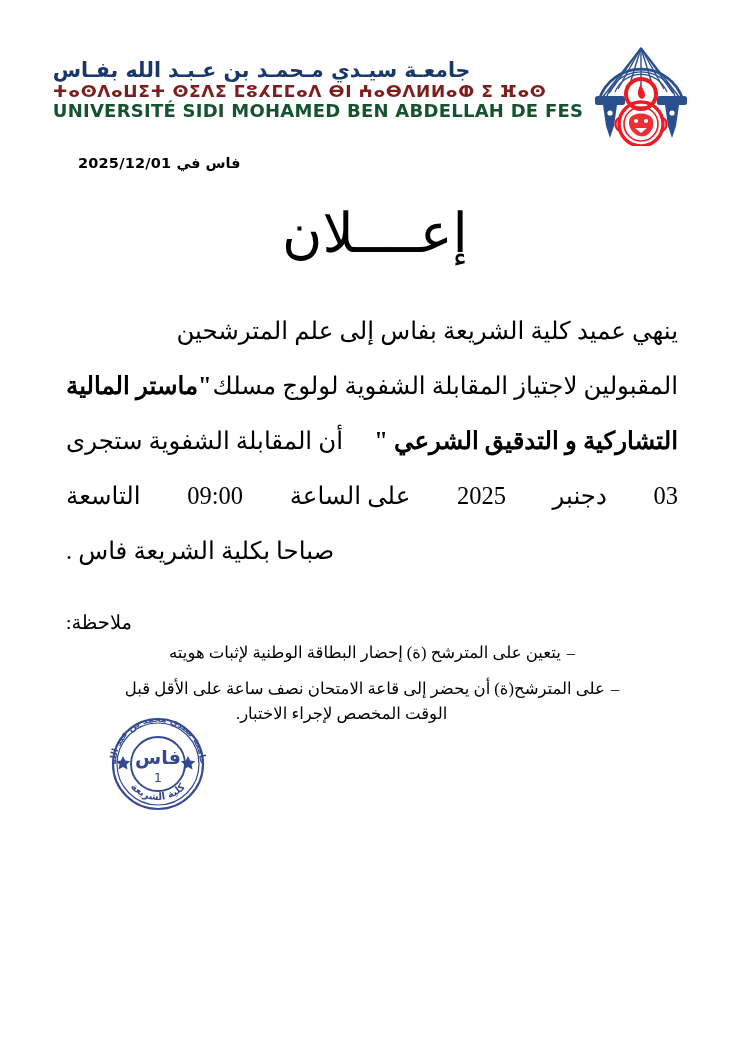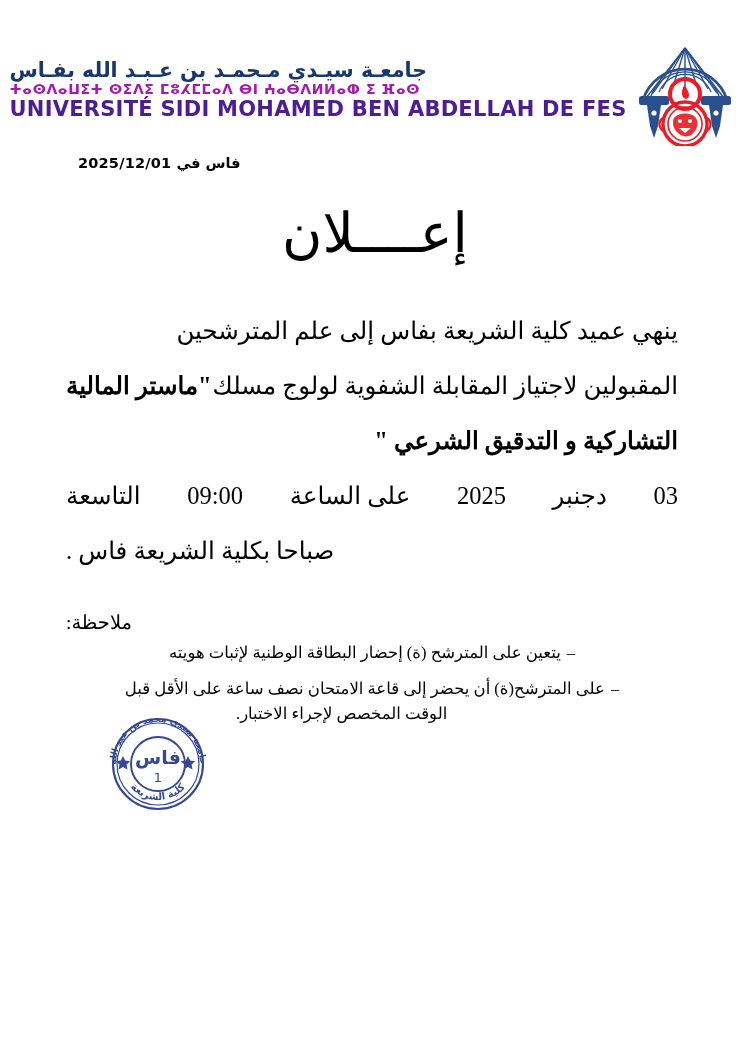--- a/index.html
+++ b/index.html
@@ -47,31 +47,31 @@
     font-family: "DejaVu Sans", "Liberation Sans", sans-serif;
     font-weight: bold;
     font-size: 20.5px;
     color: #18376a;
     letter-spacing: 1.1px;
     white-space: nowrap;
   }
   .lh-tif {
     font-family: "DejaVu Sans", "Liberation Sans", sans-serif;
     font-weight: bold;
-    font-size: 14px;
-    color: #a21caf;
+    font-size: 17px;
+    color: #7f1d1d;
     letter-spacing: 0.6px;
     white-space: nowrap;
     direction: ltr;
   }
   .lh-fr {
     font-family: "DejaVu Sans", "Liberation Sans", sans-serif;
     font-weight: bold;
-    font-size: 21px;
-    color: #4c1d95;
+    font-size: 18px;
+    color: #14532d;
     letter-spacing: 0.25px;
     white-space: nowrap;
     direction: ltr;
   }
   .lh-fac {
     font-family: "DejaVu Sans", "Liberation Sans", sans-serif;
     font-weight: bold;
     font-size: 15.3px;
     color: #ED1C24;
     letter-spacing: 0.1px;
@@ -263,20 +263,21 @@
       <span>ينهي عميد كلية الشريعة  بفاس إلى علم المترشحين</span>
     </div>
 
     <div class="body-line justified">
       <span>المقبولين لاجتياز المقابلة الشفوية لولوج مسلك</span>
       <span class="b">"ماستر المالية</span>
     </div>
 
     <div class="body-line justified">
       <span class="b">التشاركية و التدقيق الشرعي "</span>
+      <span>أن المقابلة الشفوية ستجرى</span>
     </div>
 
     <div class="body-line justified">
       <span class="num">03</span>
       <span>دجنبر</span>
       <span class="num">2025</span>
       <span>على الساعة</span>
       <span class="num">09:00</span>
       <span>التاسعة</span>
     </div>

